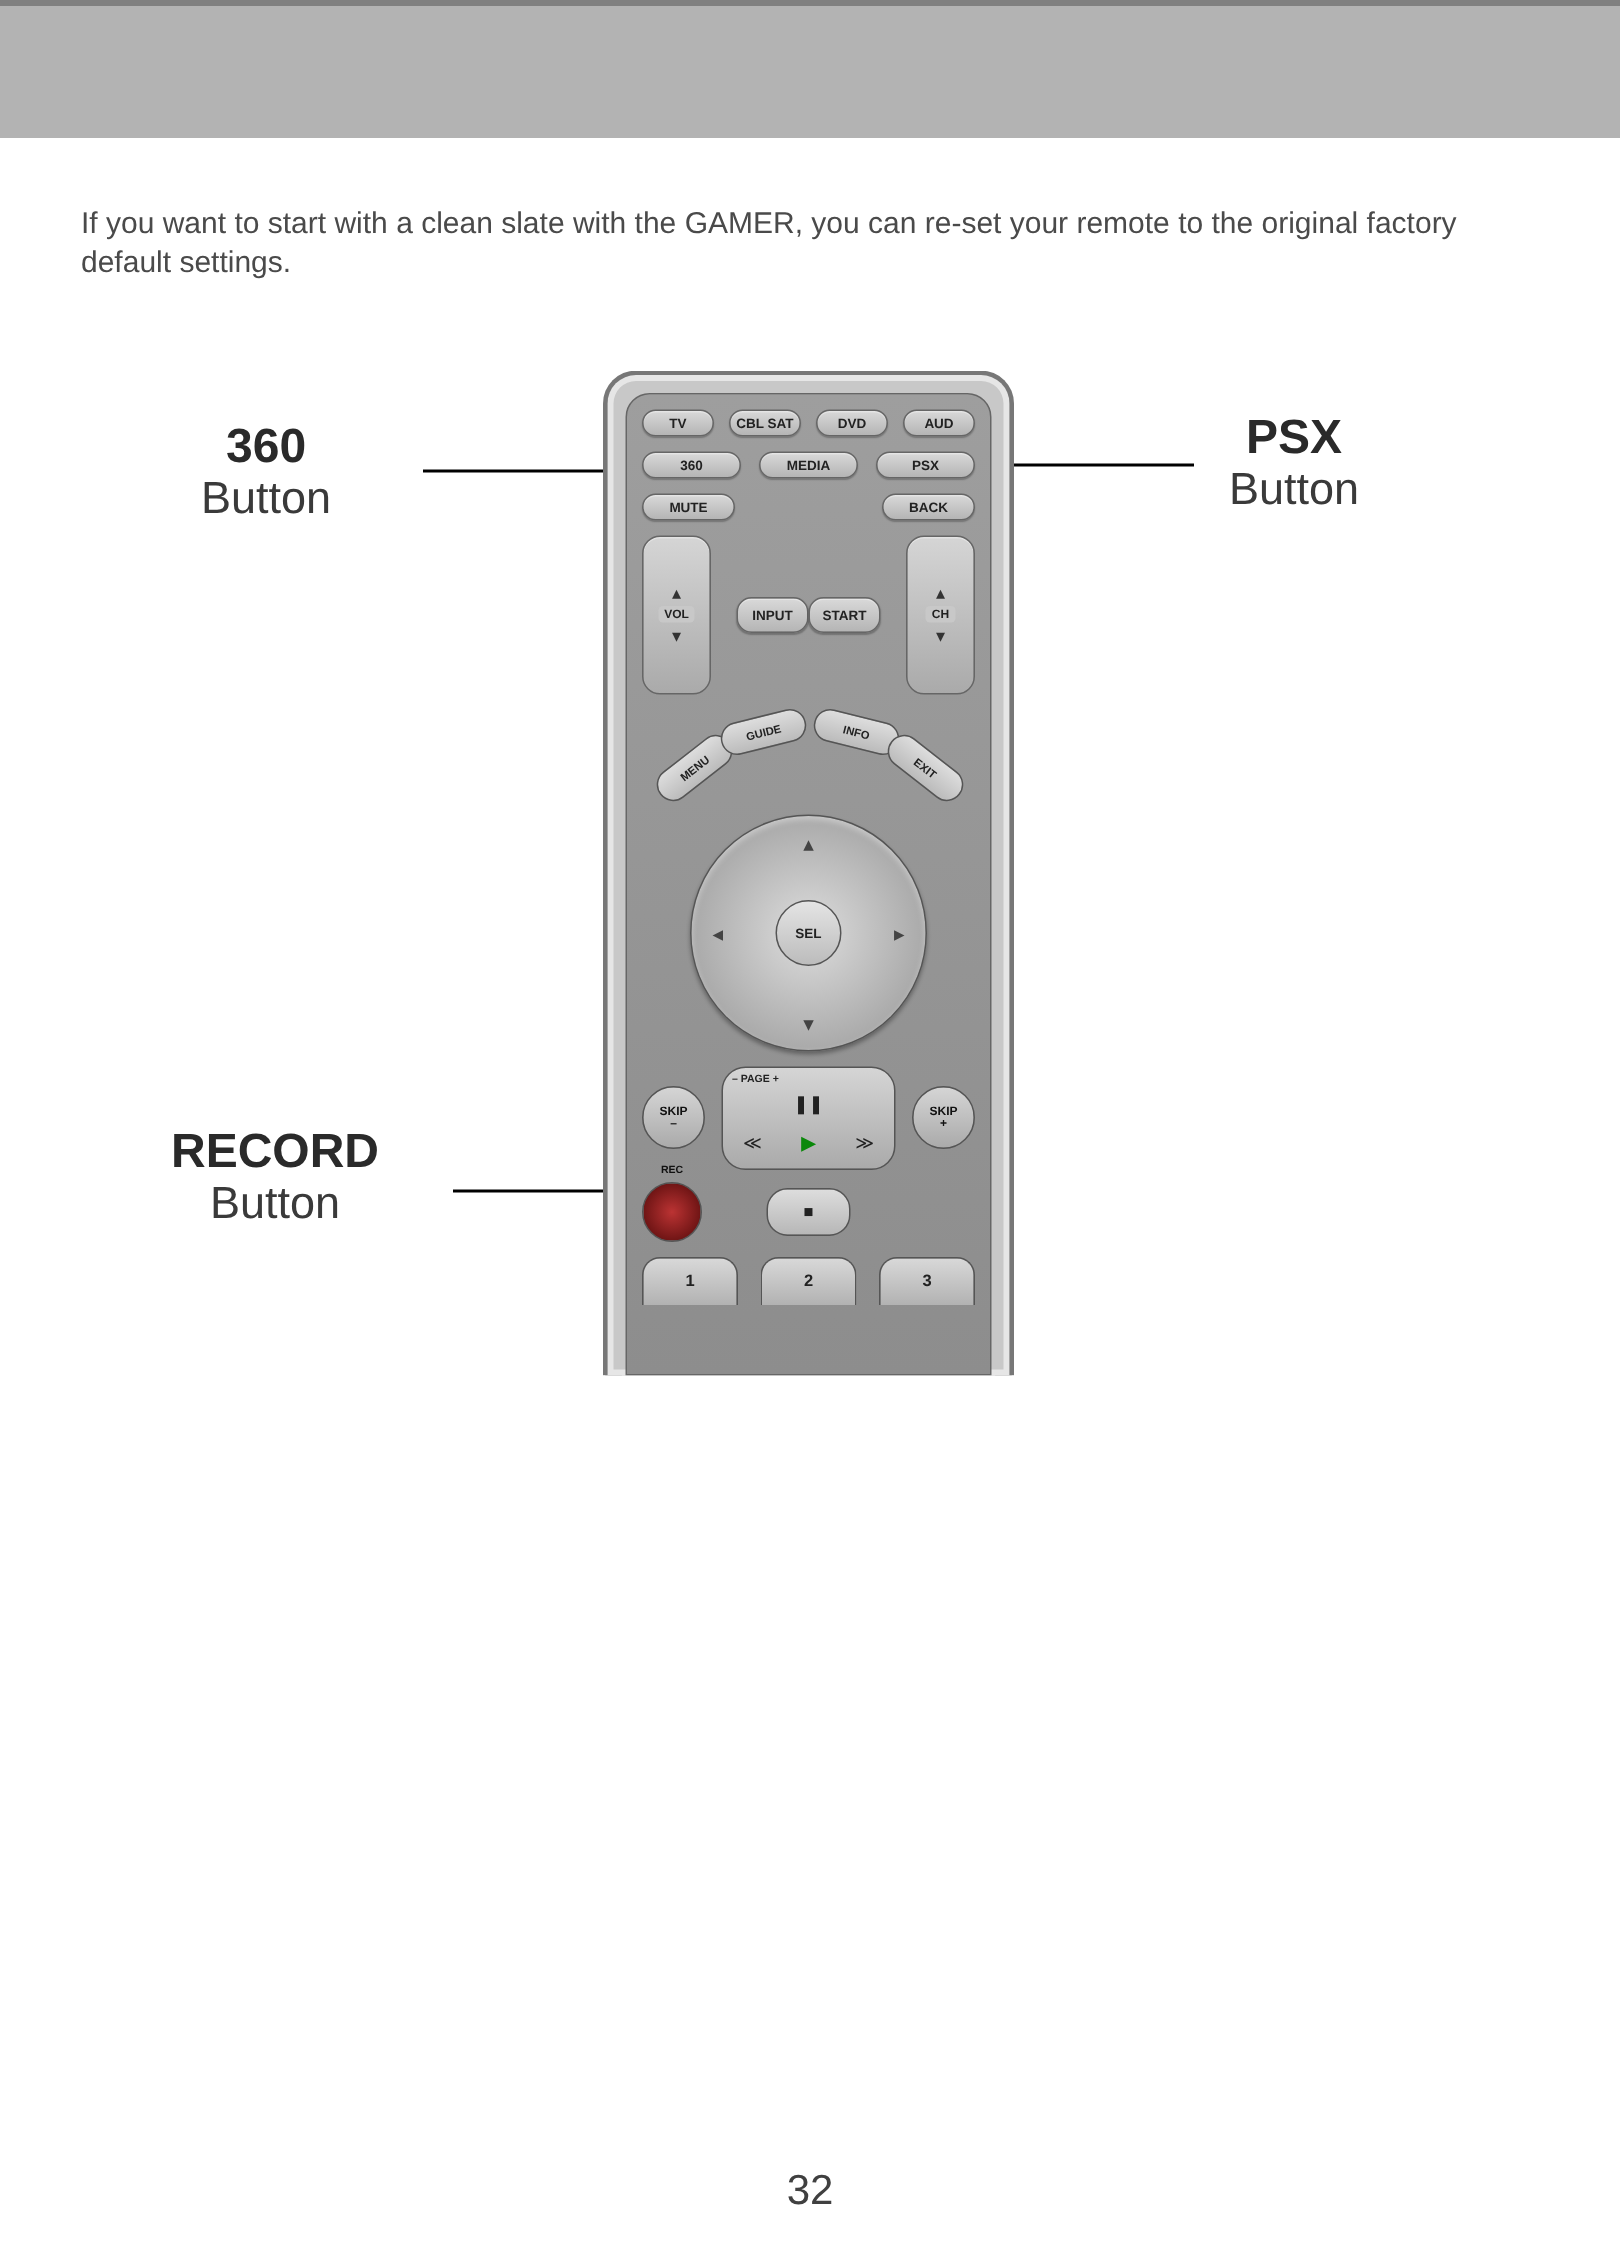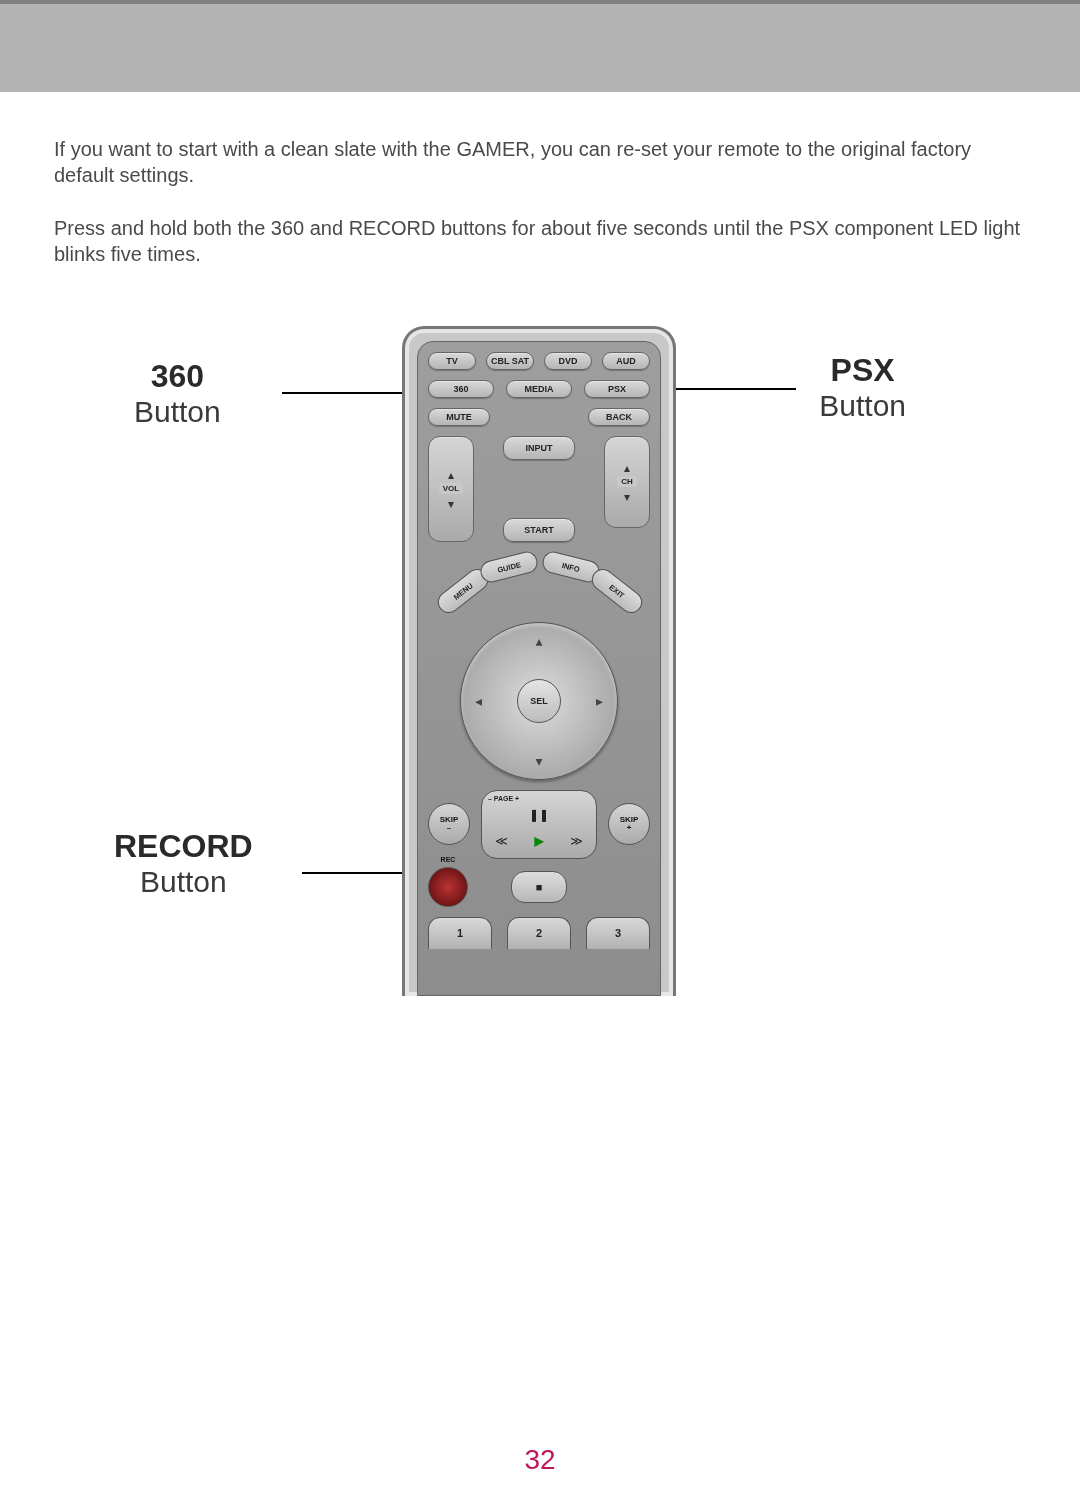--- a/index.html
+++ b/index.html
@@ -105,22 +105,22 @@
     flex-direction: column;
     align-items: center;
     justify-content: center;
     padding: 4px 0;
     box-shadow: inset 0 1px 0 #fff5;
   }
   .rocker .head { font-size: 8px; font-weight:700; color:#222; background:#c8c8c8; padding:1px 4px; border-radius:3px;}
   .arrow-up::before   { content:"▴"; font-size:12px; color:#333;}
   .arrow-down::before { content:"▾"; font-size:12px; color:#333;}
   .rocker-vol   { height: 106px; }
-  .rocker-ch    { height: 92px; }
-  .mid-col { display:flex; flex-direction:column; align-items:center; justify-content:space-between; width:96px;}
+  .rocker-ch    { height: 106px; }
+  .mid-col { display:flex; flex-direction:row; align-items:center; justify-content:space-between; width:96px;}
   .mid-col .btn { width: 72px; height:24px;}
   .diamond {
     position: relative;
     width: 210px;
     height: 64px;
     margin: 0 auto 6px;
   }
   .pill {
     position: absolute;
     width: 58px; height: 22px;
@@ -190,31 +190,30 @@
   }
   .num-row{display:flex;justify-content:space-between;}
   .num-btn{
     width:64px;height:32px;border-radius:12px 12px 0 0;
     background:linear-gradient(#d8d8d8,#b2b2b2);border:1px solid #555;border-bottom:none;
     font-size:11px;font-weight:700;color:#222;
     display:flex;align-items:center;justify-content:center;
   }
   .page-num{
     position:absolute;bottom:36px;left:50%;transform:translateX(-50%);
-    font-size:28px;color:#be185d;
+    font-size:28px;color:#404040;
   }
 </style>
 </head>
 <body>
 
 <div class="top-band"></div>
 
 <div class="content">
   <p>If you want to start with a clean slate with the GAMER, you can re-set your remote to the original factory default settings.</p>
-  <p>Press and hold both the 360 and RECORD buttons for about five seconds until the PSX component LED light blinks five times.</p>
 
   <div class="figure-area">
     <div class="callout co-360">
       <span class="bold">360</span>
       <span class="reg">Button</span>
     </div>
     <div class="callout co-psx">
       <span class="bold">PSX</span>
       <span class="reg">Button</span>
     </div>

